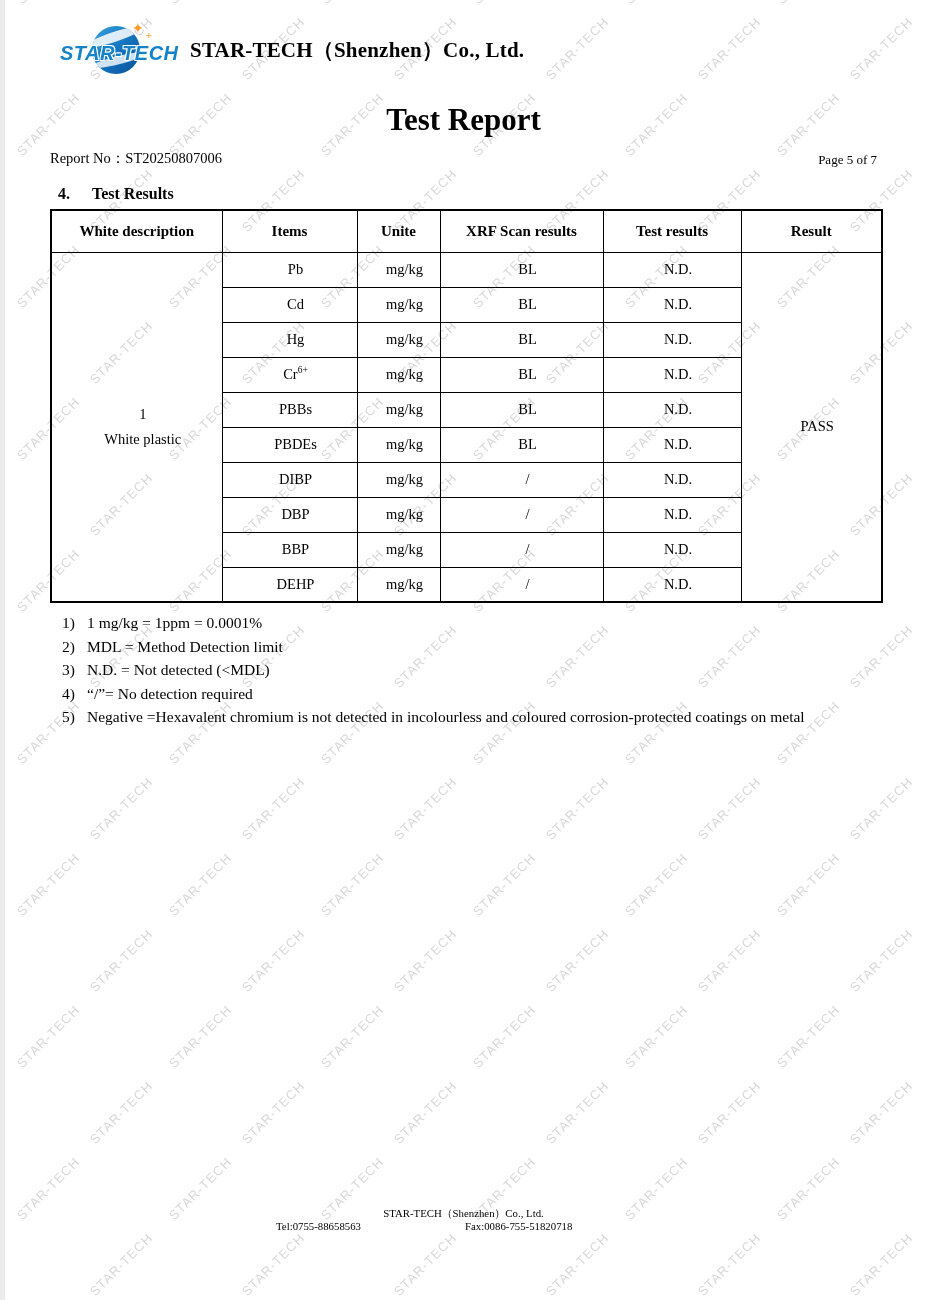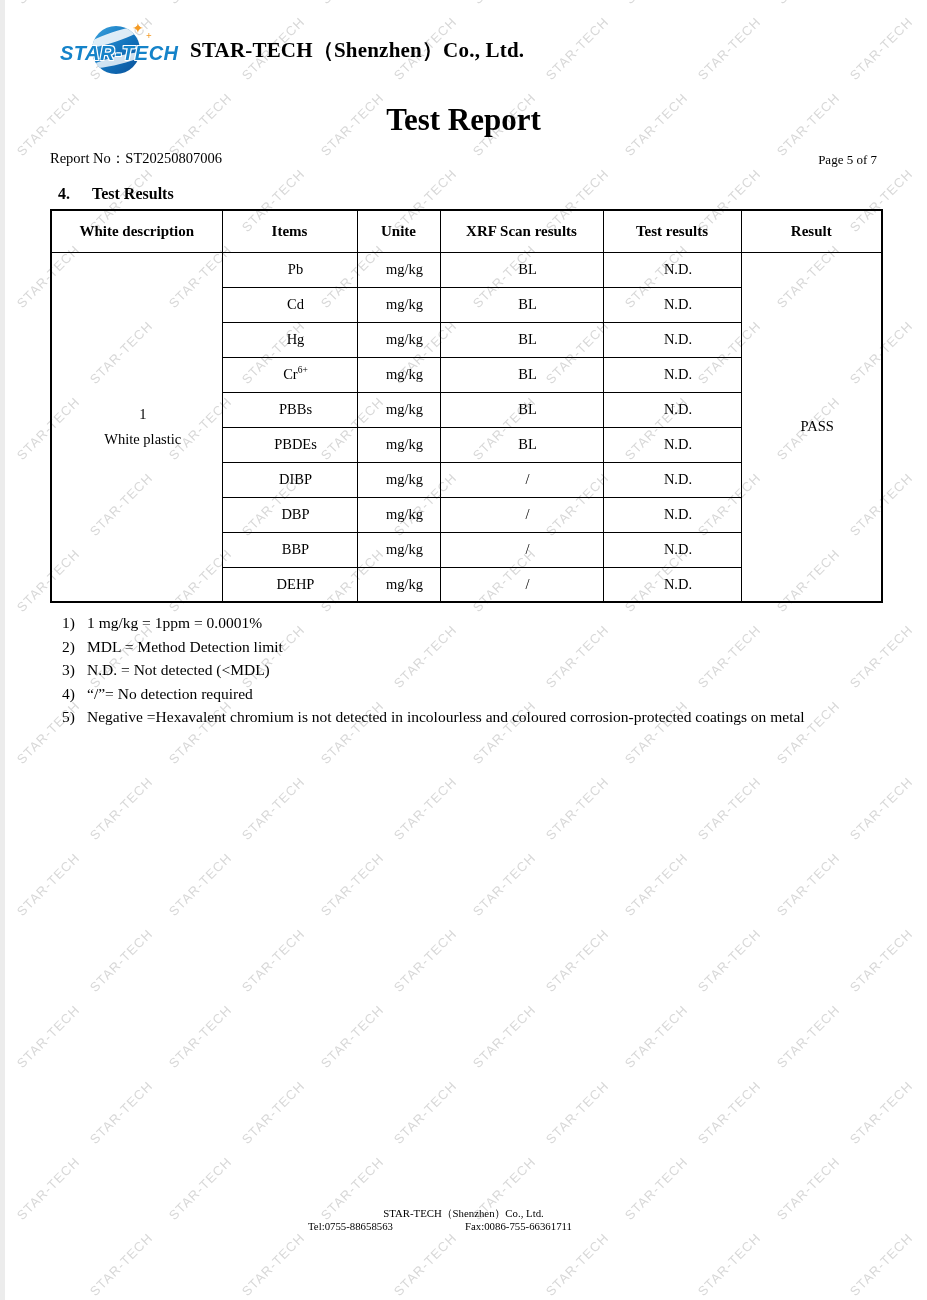--- a/index.html
+++ b/index.html
@@ -67,21 +67,21 @@
   
   .remark-heading { margin-top:12px; font-weight:bold; font-size:16.5px; padding-left:7px; }
   .remark-list { margin-top:8px; padding-left:12px; font-size:15.5px; }
   .remark-item { display:flex; line-height:23.5px; max-width:775px; }
   .rnum { width:25px; flex:0 0 25px; }
   .rtext { flex:1; }
 
   
   .footer { position:absolute; left:0; right:0; top:1207px; z-index:1; font-size:10.8px; line-height:12.8px; text-align:center; }
   .footer-cols { position:relative; height:12.8px; text-align:left; }
-  .fc-left { position:absolute; left:308px; }
+  .fc-left { position:absolute; left:276px; }
   .fc-right { position:absolute; left:465px; }
 </style>
 </head>
 <body>
 
 <div class="page">
   <div class="wm-layer">
       <span class="wm" style="left: 7px; top: -35px; color: rgb(216, 216, 216);">STAR-TECH</span>
       <span class="wm" style="left: 159px; top: -35px; color: rgb(216, 216, 216);">STAR-TECH</span>
       <span class="wm" style="left: 311px; top: -35px; color: rgb(216, 216, 216);">STAR-TECH</span>
@@ -344,16 +344,16 @@
           <span class="rnum">5)</span>
           <span class="rtext">Negative =Hexavalent chromium is not detected in incolourless and coloured corrosion-protected coatings on metal</span>
         </div>
       </div>
   </div>
 
   <div class="footer">
     <div>STAR-TECH（Shenzhen）Co., Ltd.</div>
     <div class="footer-cols">
       <span class="fc-left">Tel:0755-88658563</span>
-      <span class="fc-right">Fax:0086-755-66361711</span>
+      <span class="fc-right">Fax:0086-755-51820718</span>
     </div>
   </div>
 </div>
 
 </body></html>

